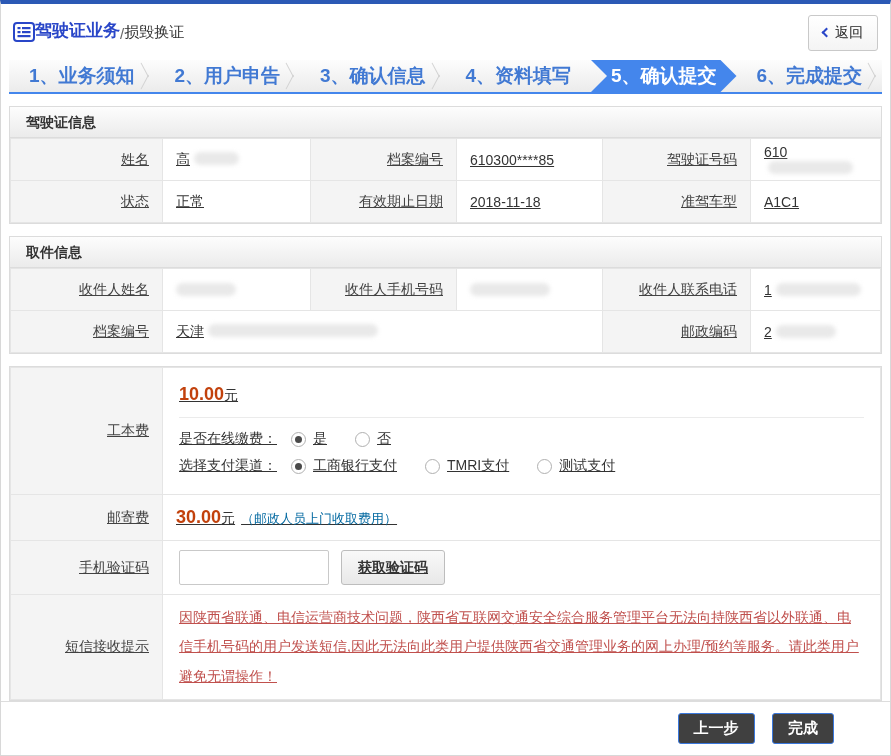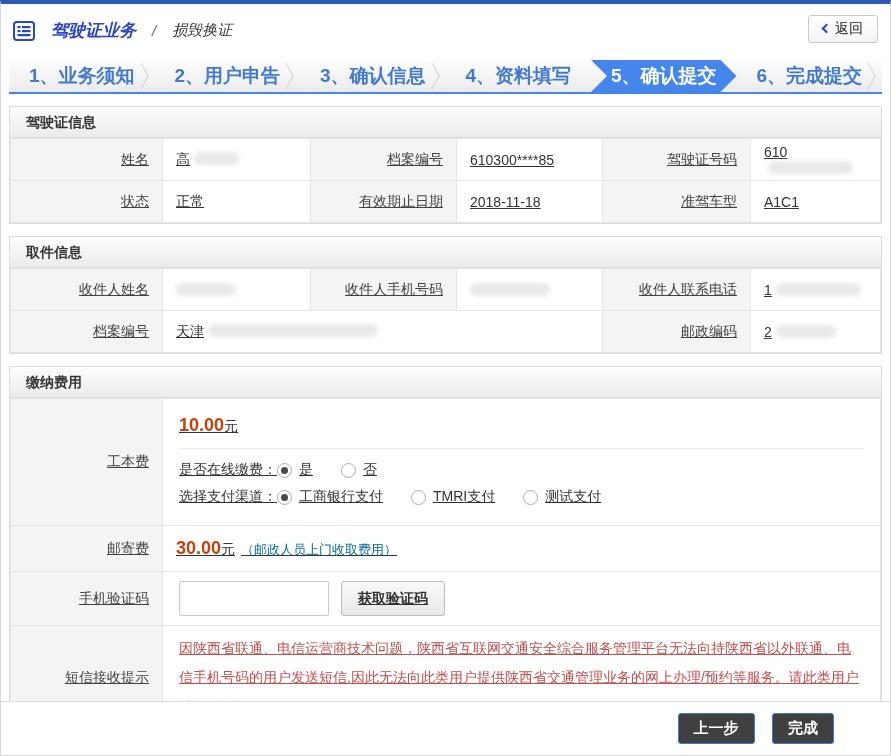--- a/index.html
+++ b/index.html
@@ -2,26 +2,26 @@
 <html><head>
 <meta charset="utf-8">
 <style>
   * { margin:0; padding:0; box-sizing:border-box; }
   html,body { background:#fff; font-family:"Liberation Sans","DejaVu Sans",sans-serif; }
   .container { position:relative; width:891px; height:756px; background:#fff;
     border:1px solid #d8d8d8; border-top:4px solid #2b59b5; overflow:hidden; }
 
   
   .topbar { position:relative; padding:15px 12px 12px; height:56px; }
-  .crumb { display:flex; align-items:center; gap:16px;font-style:italic; }
+  .crumb { display:flex; align-items:flex-end; gap:0; }
   .doc-icon { display:inline-flex; width:22px; height:20px; }
   .title { color:#2946c8; font-weight:bold; font-size:17px; }
   .sep { color:#666; font-size:15px; }
   .subtitle { color:#333; font-size:15px; }
-  .back-btn { position:absolute; right:12px; top:11px; height:28px; padding:0 14px;
+  .back-btn { position:absolute; right:12px; top:11px; height:36px; padding:0 14px;
     border:1px solid #c9c9c9; border-radius:3px; background:linear-gradient(#ffffff,#f4f4f4);
     font-size:14px; color:#222; cursor:pointer; font-family:inherit; }
   .chev { display:inline-block; width:7px; height:7px; border-left:2px solid #2946c8;
     border-bottom:2px solid #2946c8; transform:rotate(45deg); margin-right:5px; vertical-align:1px; }
 
   
   .steps { display:flex; margin:0 8px; height:34px; background:linear-gradient(#fdfdfd,#ebebeb);
     border-bottom:2px solid #4486ec; }
   .step { flex:1; position:relative; display:flex; align-items:center; justify-content:center;
     color:#4179d3; font-weight:bold; font-size:19px; cursor:pointer;text-align:center; }
@@ -46,21 +46,21 @@
     filter:blur(2px); vertical-align:-1px; margin-left:4px; }
   .w45{width:45px}.w60{width:60px}.w80{width:80px}.w85{width:85px}.w170{width:170px}
 
   
   .fee-cell { padding:10px 16px; }
   .fee-amount { font-size:14px; color:#333; padding:6px 0 10px; }
   .red-big { color:#c2410c; font-weight:bold; font-size:18px; }
   .red-note { color:#0369a1; font-size:13px; margin-left:6px; }
   .divider { border-top:1px solid #ebebeb; margin:2px 0 12px; }
   .radio-line { display:flex; align-items:center; margin:9px 0; color:#333; font-size:14px; }
-  .radio-line .q { }
+  .radio-line .q { margin-right:14px; }
   .radio { width:15px; height:15px; border:1px solid #b0b0b0; border-radius:50%;
     display:inline-block; background:#fff; position:relative; cursor:pointer; flex:none; }
   .radio.checked::after { content:""; position:absolute; left:3px; top:3px; right:3px; bottom:3px;
     background:#4a4a4a; border-radius:50%; }
   .rlabel { margin:0 28px 0 7px; cursor:pointer; }
   .code-row { display:flex; align-items:center; gap:12px; padding:9px 16px; }
   .code-input { width:150px; height:35px; border:1px solid #c9c9c9; border-radius:2px;
     font-size:14px; padding:0 8px; font-family:inherit; }
   .code-btn { height:35px; padding:0 16px; border:1px solid #bdbdbd; border-radius:3px;
     background:linear-gradient(#f9f9f9,#e8e8e8); font-size:14px; font-weight:bold; color:#333;
@@ -163,21 +163,20 @@
         <td class="lab">档案编号</td>
         <td class="val" colspan="3"><span>天津</span><span class="rd w170"></span></td>
         <td class="lab">邮政编码</td>
         <td class="val"><span>2</span><span class="rd w60"></span></td>
       </tr>
     </tbody>
       </table>
   </div>
 
   <div class="section">
-    <div class="section-h">缴纳费用</div>
     <table>
       <colgroup>
           <col style="width:152px">
           <col>
         </colgroup>
       <tbody>
           <tr>
         <td class="lab">工本费</td>
         <td class="val fee-cell">
           <div class="fee-amount"><span class="red-big">10.00</span><span>元</span></div>

